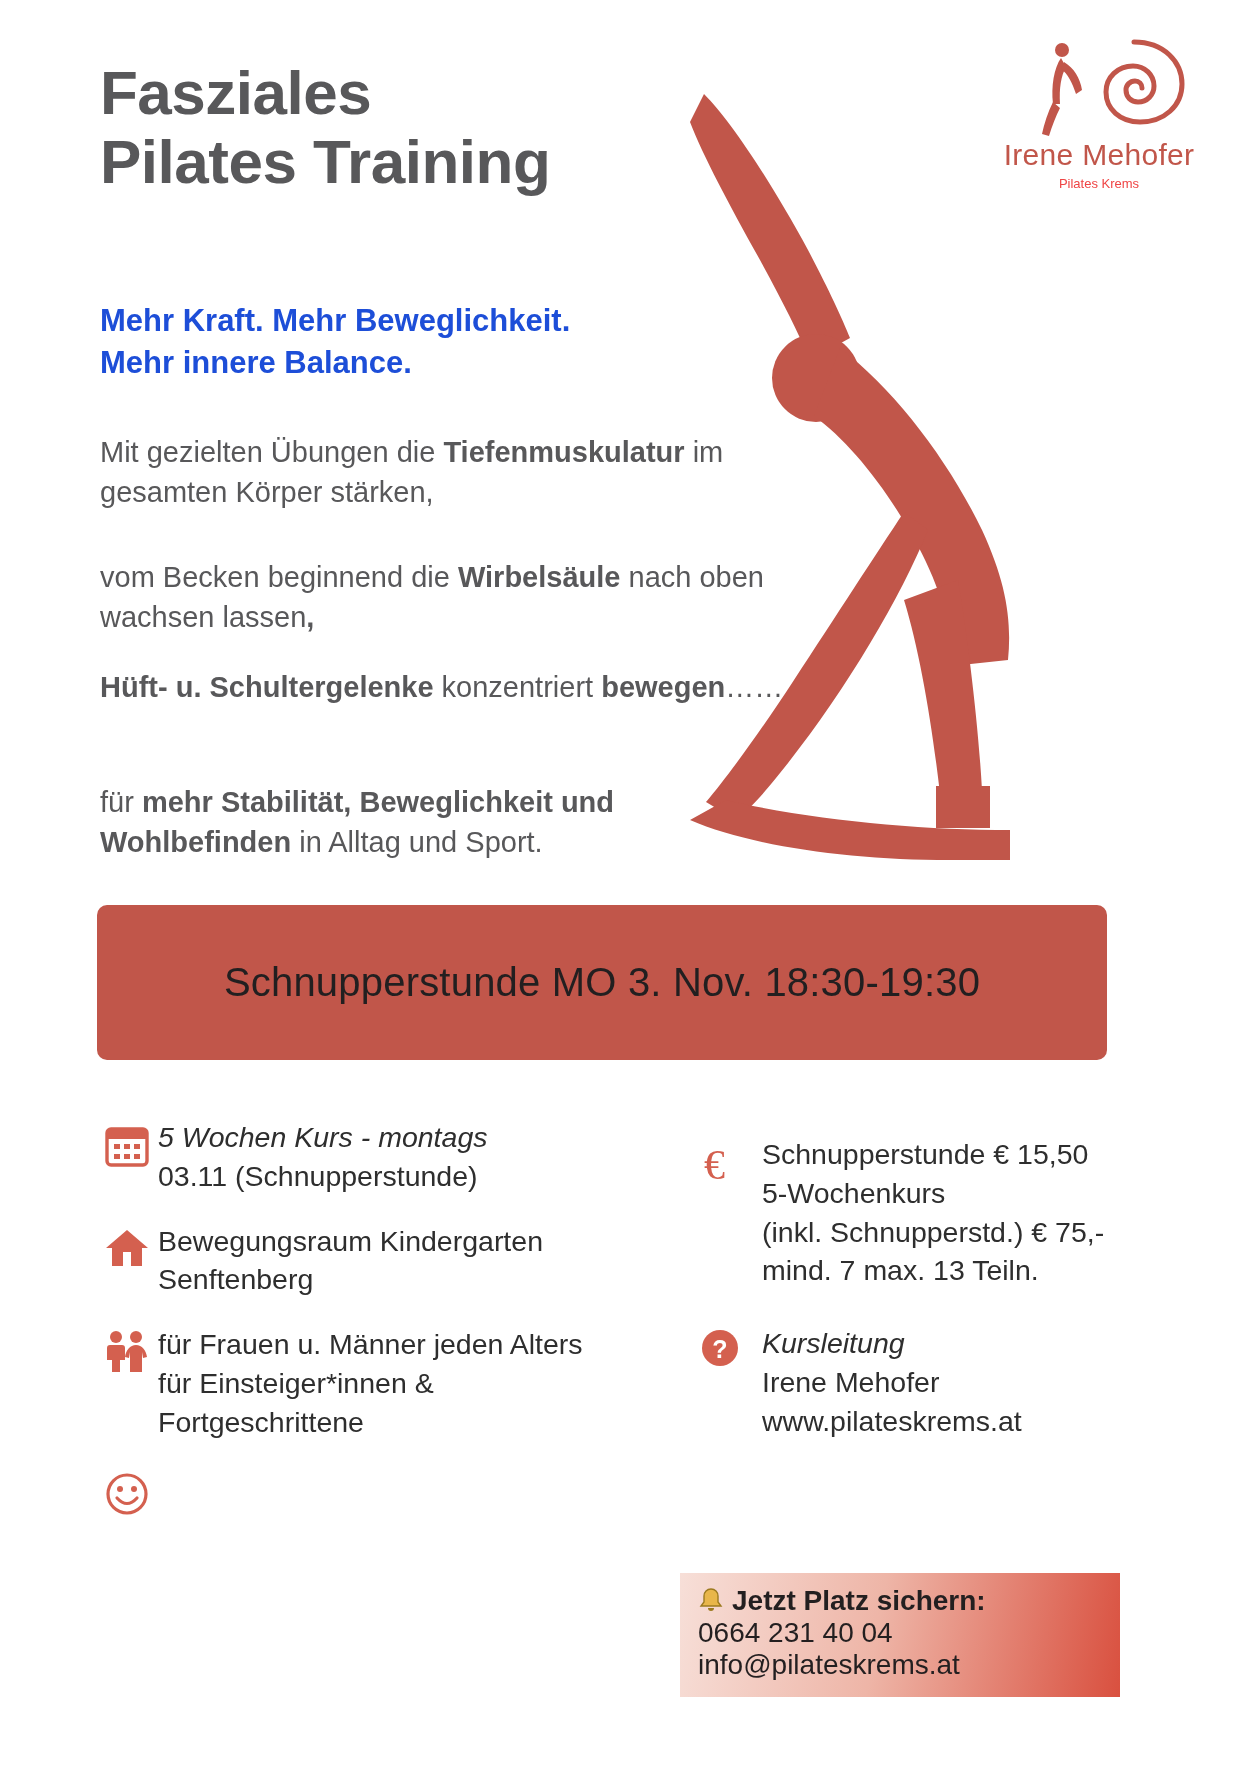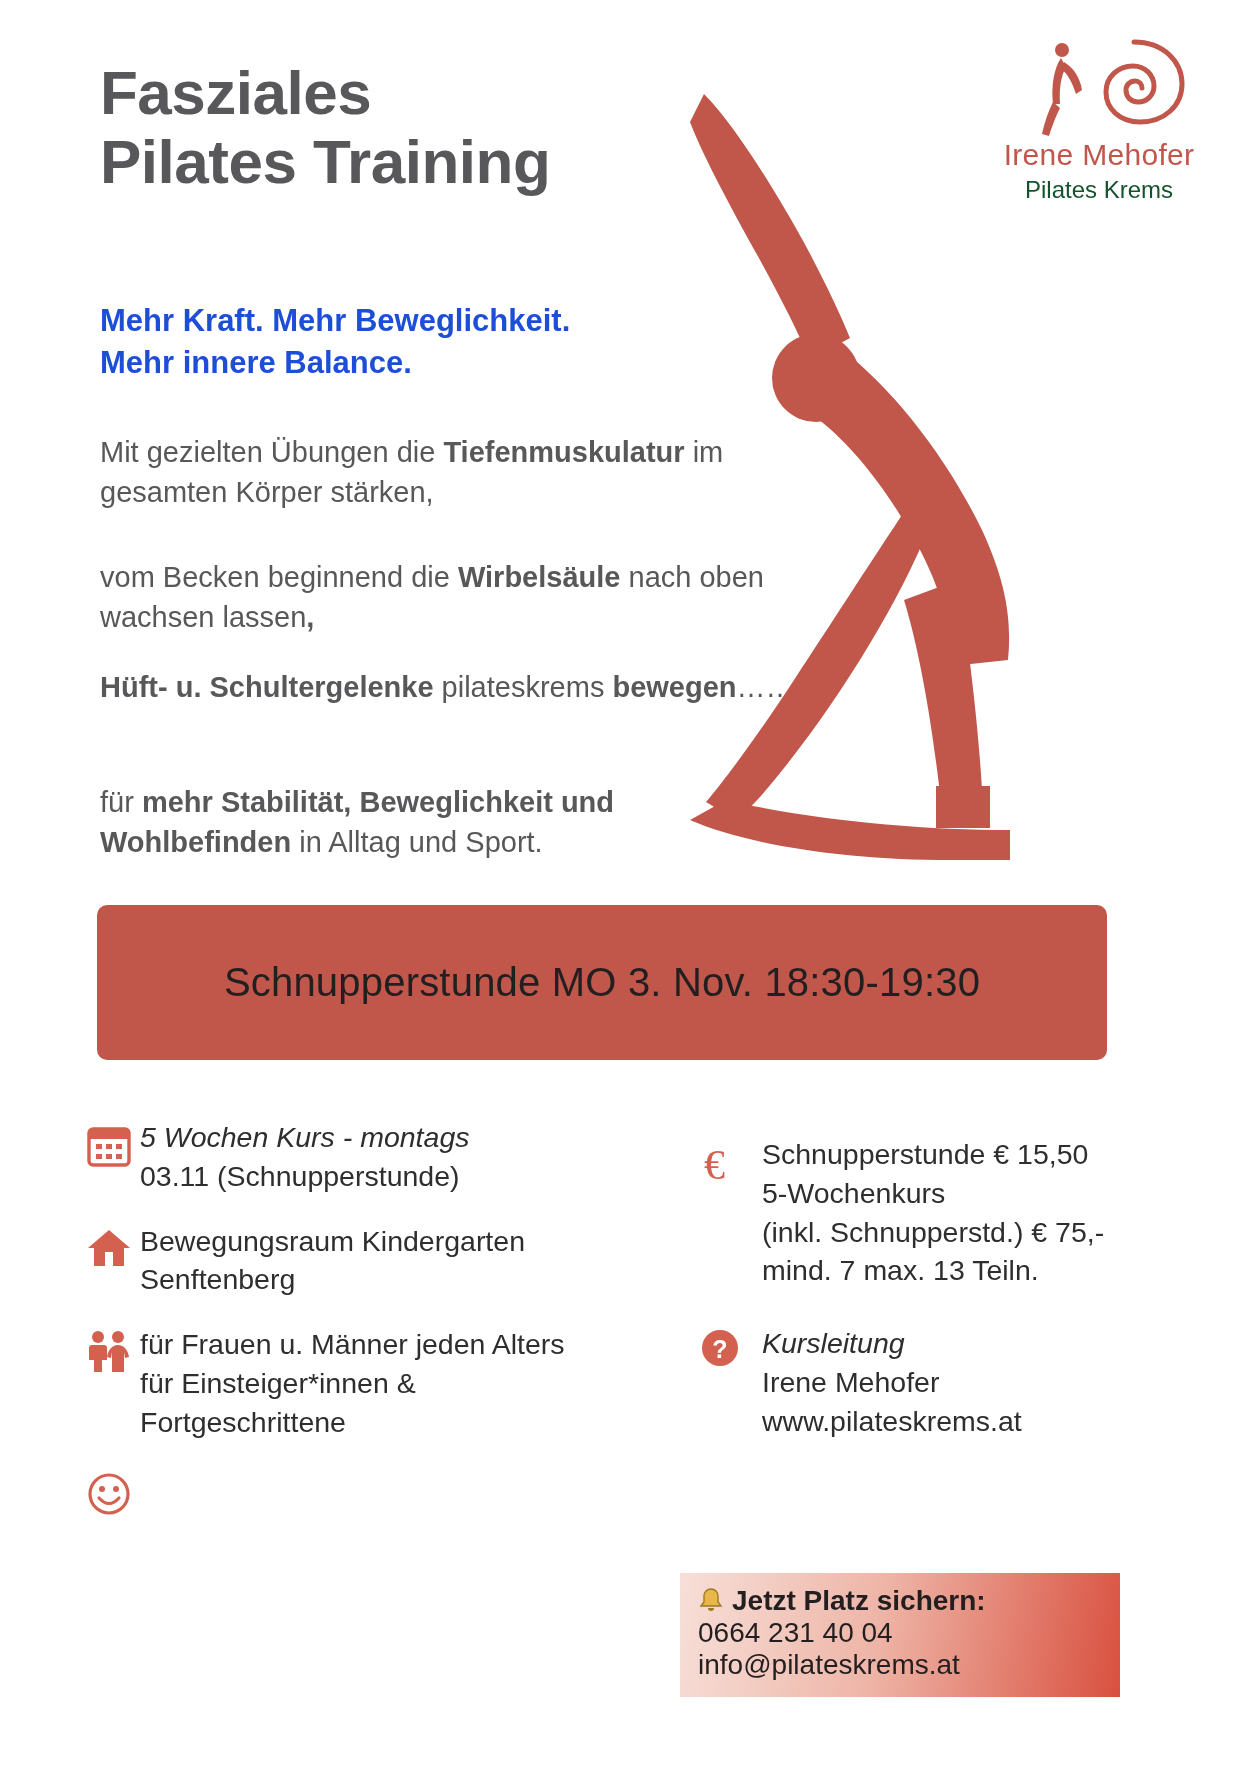--- a/index.html
+++ b/index.html
@@ -30,22 +30,22 @@
     width: 190px;
     margin: 0 auto;
   }
   .logo-name {
     font-size: 30px;
     color: #c1564a;
     letter-spacing: 0.3px;
     margin-top: -6px;
   }
   .logo-sub {
-    font-size: 24px;
-    color: #14532d;
+    font-size: 13px;
+    color: #ef4444;
     margin-top: 4px;
   }
 
   
   .headline {
     position: absolute;
     left: 100px;
     top: 58px;
     width: 640px;
     font-size: 62px;
@@ -104,21 +104,21 @@
   }
   .banner-text {
     font-size: 40px;
     color: #221f20;
     letter-spacing: 0.2px;
   }
 
   
   .col-left {
     position: absolute;
-    left: 78px;
+    left: 96px;
     top: 1118px;
     width: 600px;
   }
   .col-right {
     position: absolute;
     left: 700px;
     top: 1135px;
     width: 470px;
   }
 
@@ -229,21 +229,21 @@
 
 <div class="para p1">
   <span>Mit gezielten Übungen die </span><b>Tiefenmuskulatur</b><span> im gesamten Körper stärken,</span>
 </div>
 
 <div class="para p2">
   <span>vom Becken beginnend die </span><b>Wirbelsäule</b><span> nach oben wachsen lassen</span><b>,</b>
 </div>
 
 <div class="para p3">
-  <b>Hüft- u. Schultergelenke</b><span> pilateskrems </span><b>bewegen</b><span>……</span>
+  <b>Hüft- u. Schultergelenke</b><span> konzentriert </span><b>bewegen</b><span>……</span>
 </div>
 
 <div class="para p4">
   <span>für </span><b>mehr Stabilität, Beweglichkeit und Wohlbefinden</b><span> in Alltag und Sport.</span>
 </div>
 
 <div class="athlete">
   <svg width="400" height="830" viewBox="0 0 400 830">
     <g fill="#c1564a">
 

